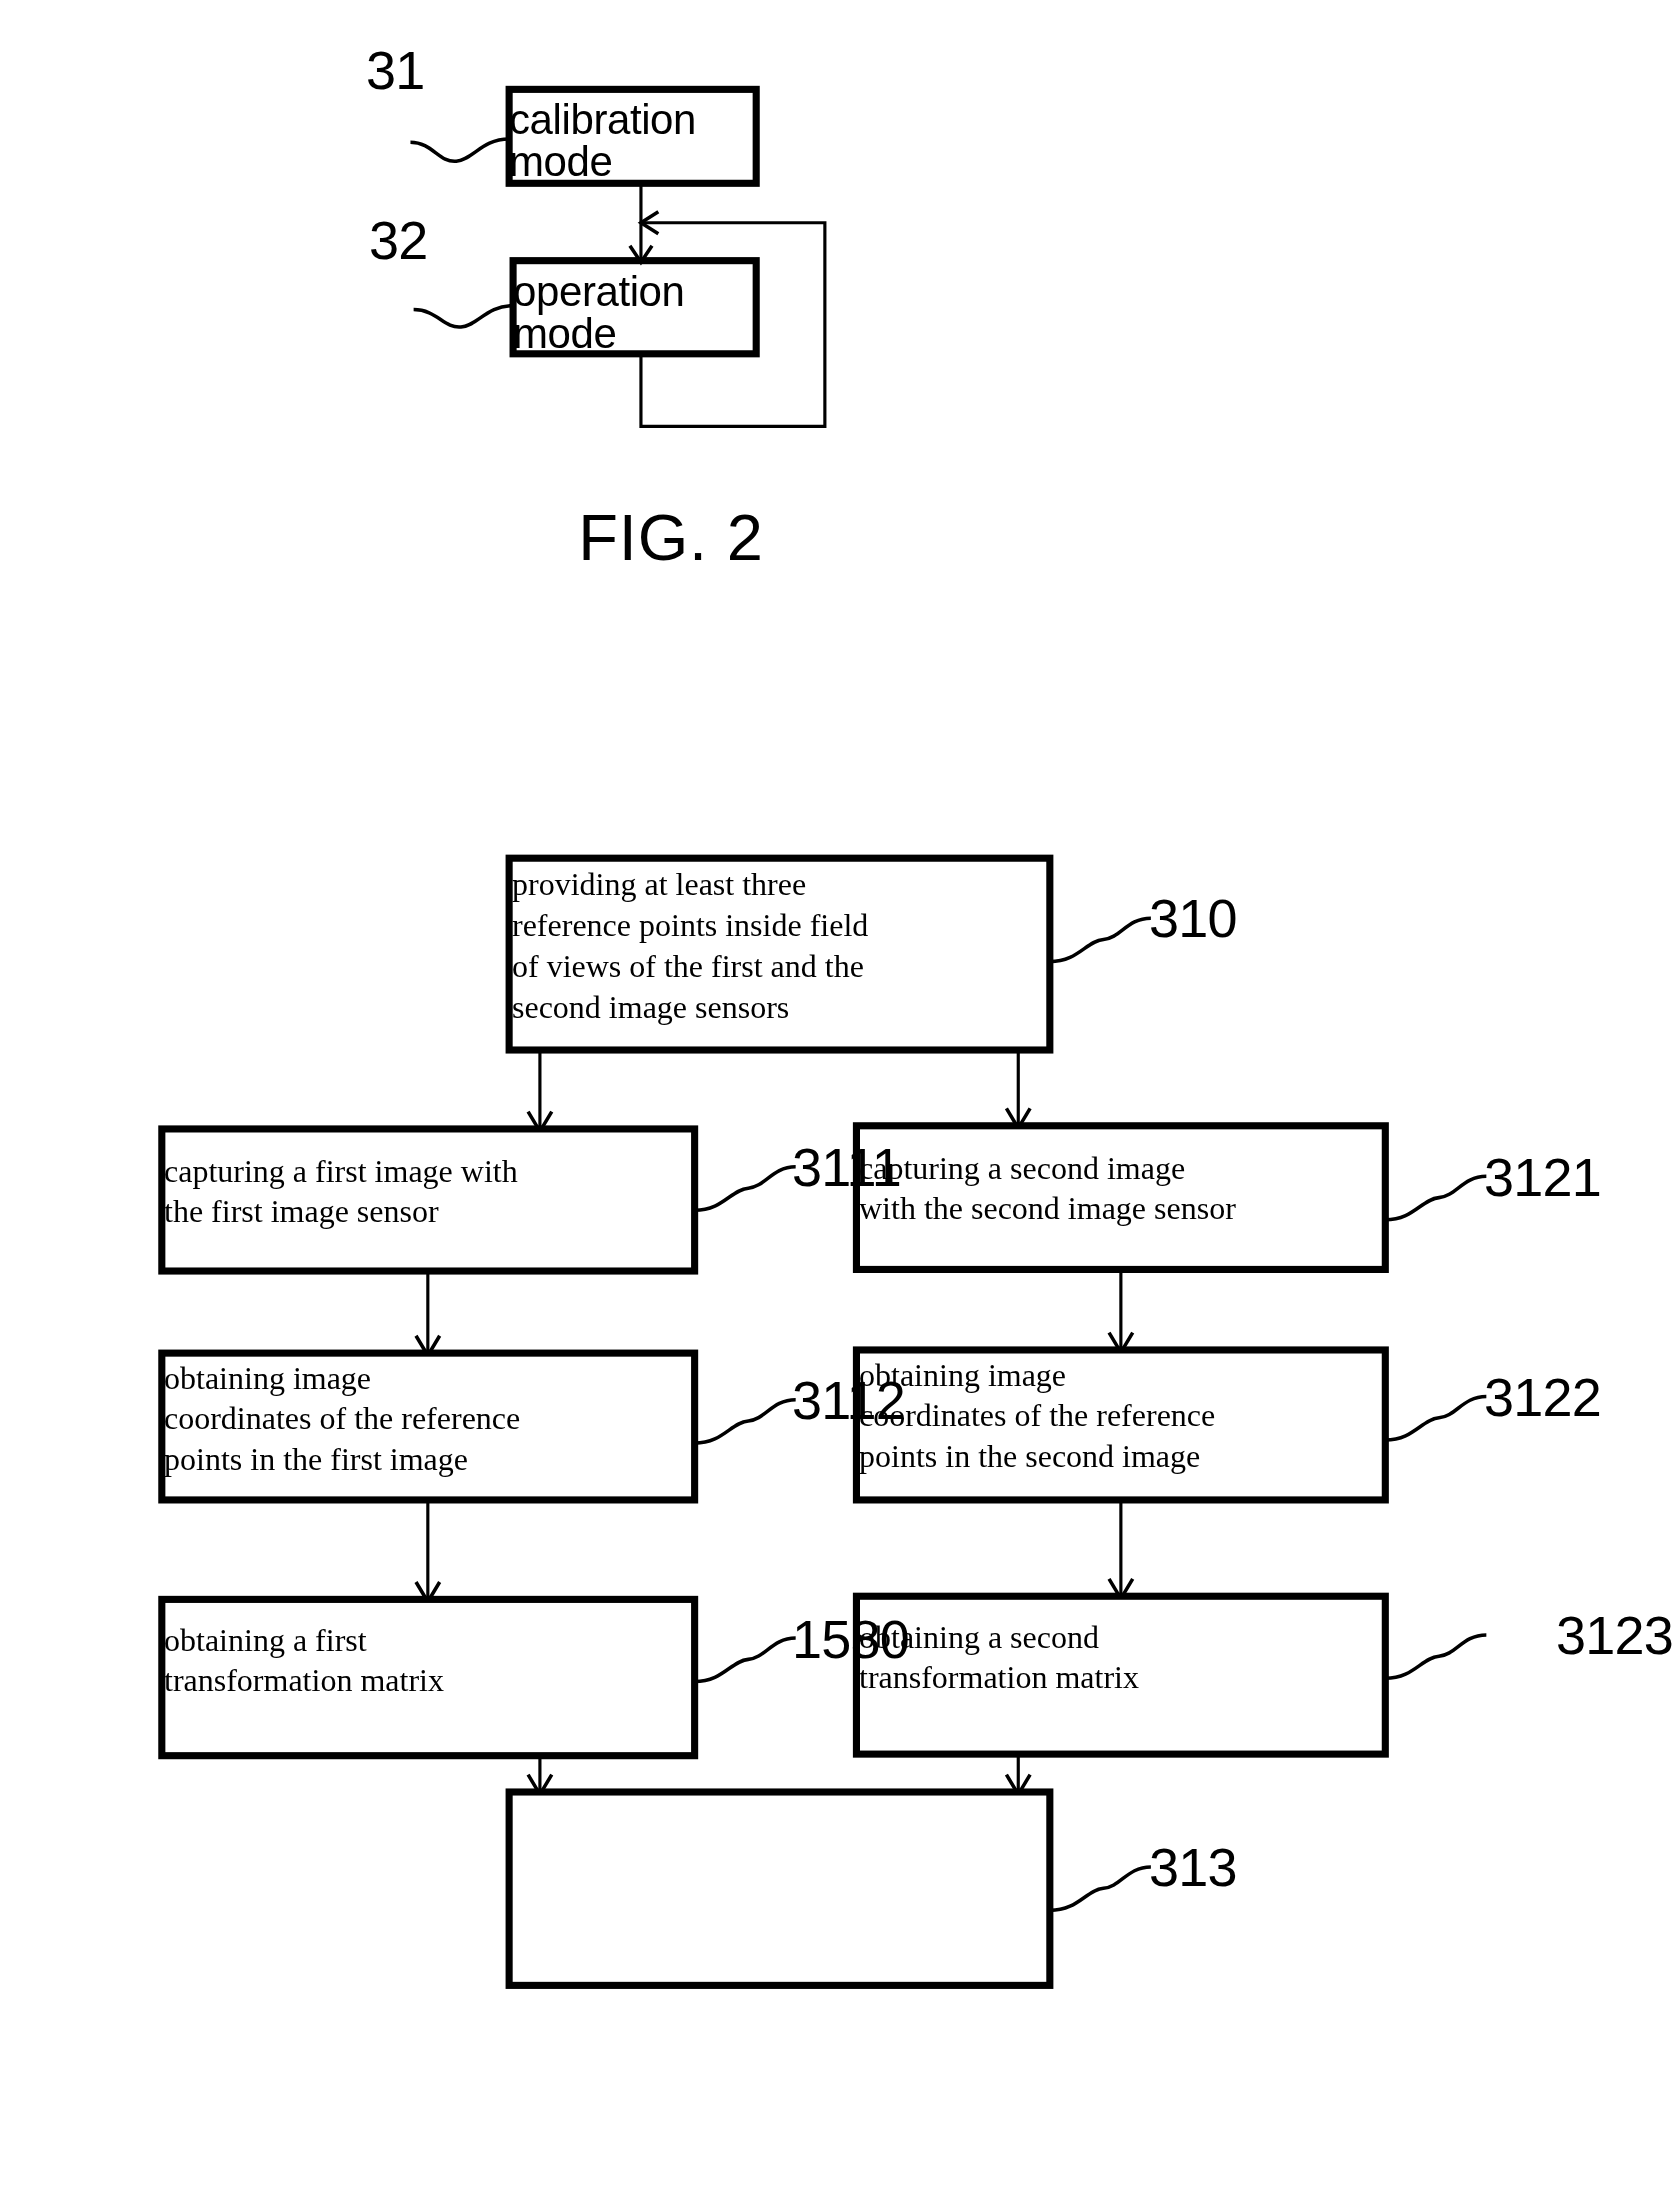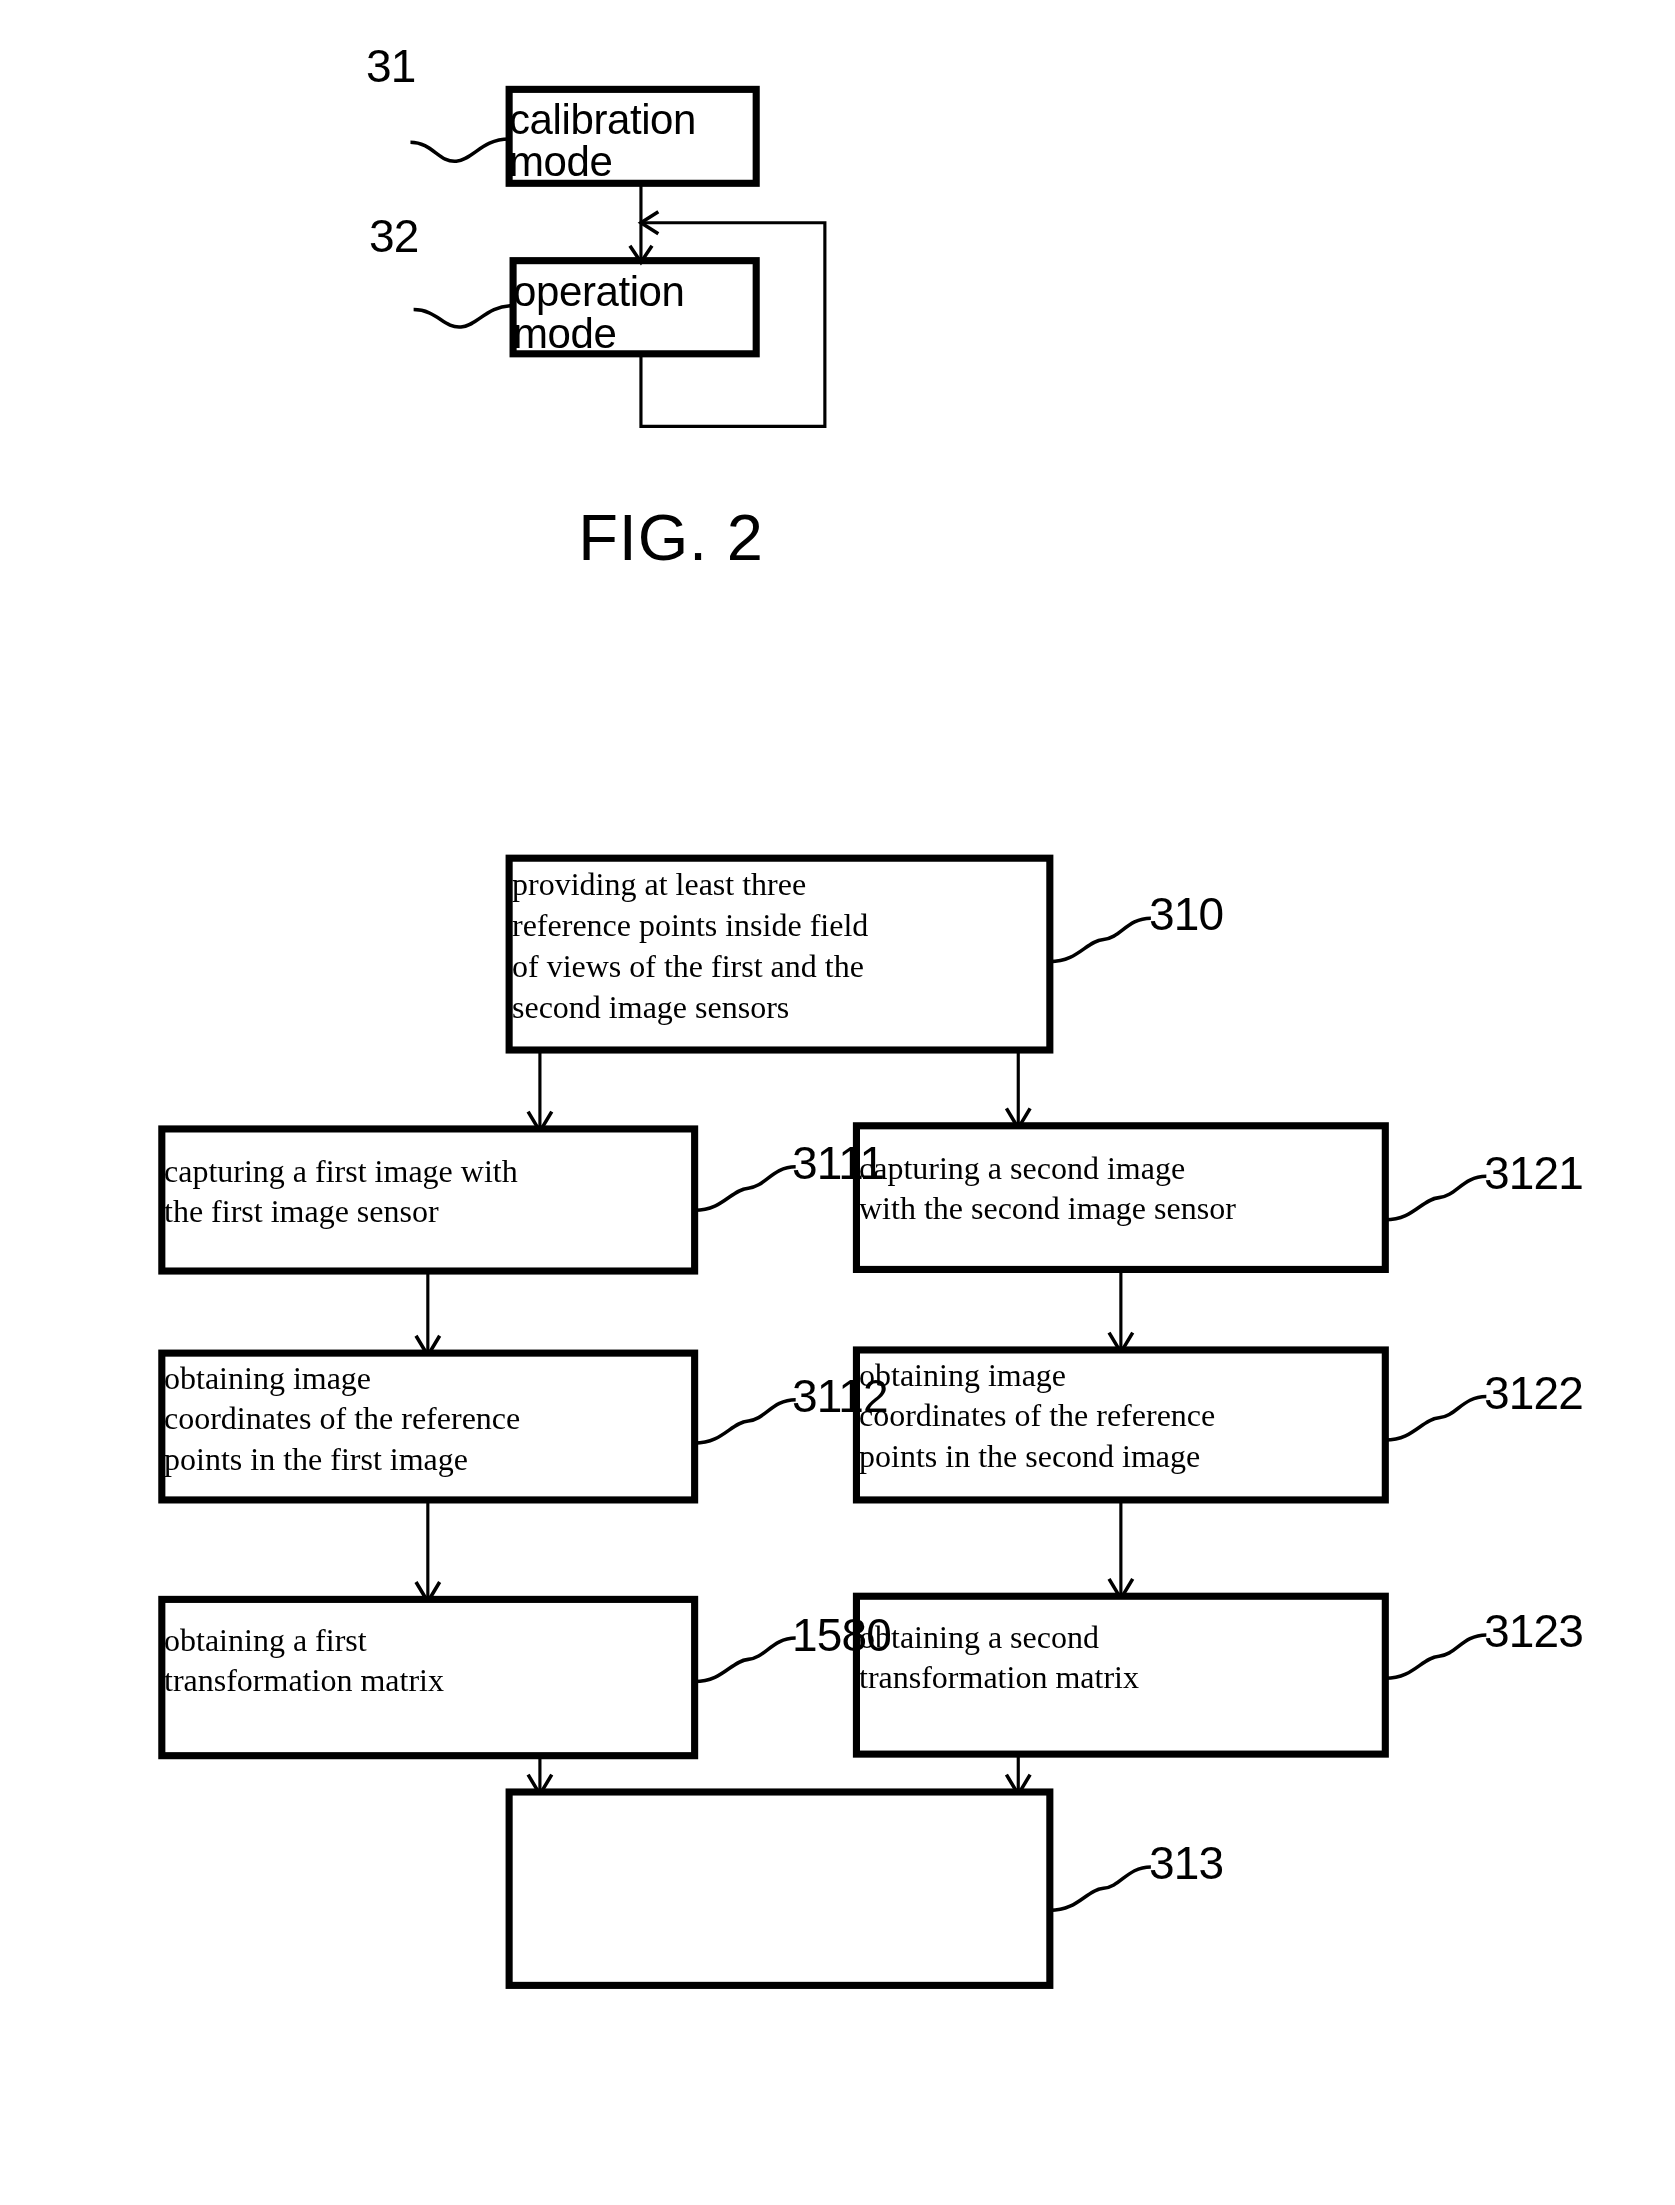--- a/index.html
+++ b/index.html
@@ -63,21 +63,21 @@
   .boxtext.sans {
     font-family: "Liberation Sans", sans-serif;
     font-size: 42px;
     line-height: 0.99;
     letter-spacing: -0.4px;
   }
   .reflabel {
     position: absolute;
     color: #000000;
     font-family: "Liberation Sans", sans-serif;
-    font-size: 46px;
+    font-size: 54px;
     line-height: 1;
     letter-spacing: -0.8px;
     white-space: nowrap;
   }
   .figlabel {
     position: absolute;
     color: #000000;
     font-family: "Liberation Sans", sans-serif;
     font-size: 65px;
     line-height: 1;
@@ -204,19 +204,19 @@
   <div class="reflabel" style="left:792px; top:1140px;">3111</div>
 
   <div class="reflabel" style="left:1484px; top:1150px;">3121</div>
 
   <div class="reflabel" style="left:792px; top:1373px;">3112</div>
 
   <div class="reflabel" style="left:1484px; top:1370px;">3122</div>
 
   <div class="reflabel" style="left:792px; top:1612px;">1580</div>
 
-  <div class="reflabel" style="left:1484px; top:1608px;">3123</div>
+  <div class="reflabel" style="left:1556px; top:1608px;">3123</div>
 
   <div class="reflabel" style="left:1149px; top:1840px;">313</div>
 
 
 </div>
 
 
 </body></html>

